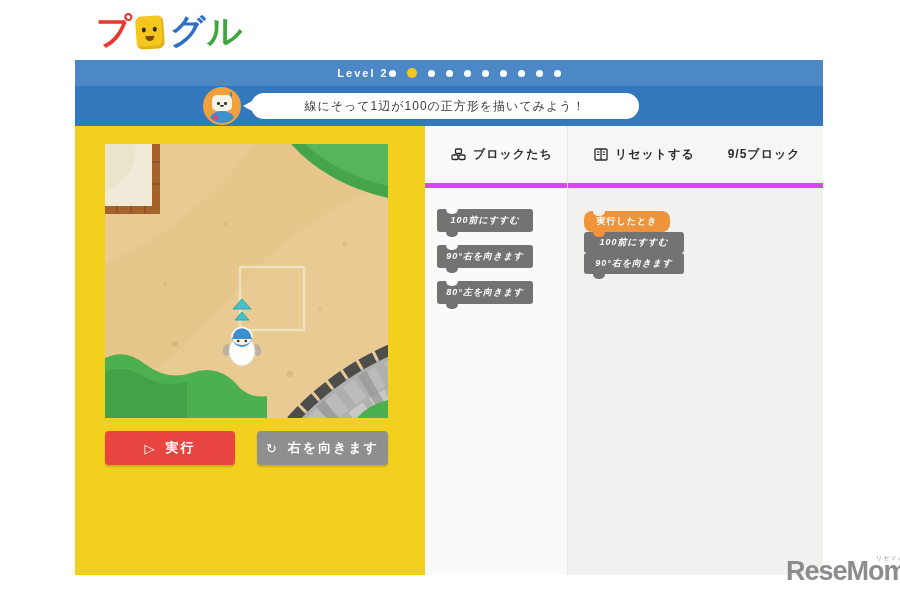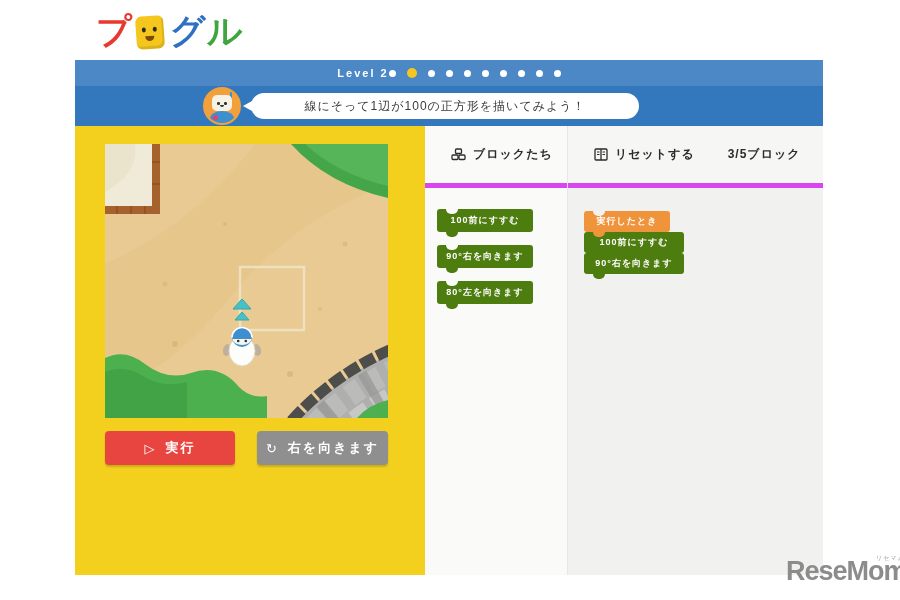--- a/index.html
+++ b/index.html
@@ -61,22 +61,22 @@
     border-bottom:5px solid #d946ef;font-size:12px;font-weight:bold;color:#2b2b2b;letter-spacing:1px;}
   .workspace-panel .panel-header{background:#F6F6F4;}
   .hdr-count{margin-left:26px;font-size:12px;font-weight:bold;color:#2b2b2b;}
   .hicon{flex:none;display:inline-flex;}
 
   
   .palette-blocks{padding:21px 0 0 12px;}
   .ws-blocks{padding:23px 0 0 16px;}
   .block{position:relative;color:#fff;font-weight:bold;font-size:9px;letter-spacing:1px;
     display:flex;align-items:center;justify-content:center;border-radius:3px;cursor:pointer;box-sizing:border-box;}
-  .block.action{background:#4d7c0f;}
-  .block.event{background:#F0943C;}
+  .block.action{background:#737373;font-style:italic;}
+  .block.event{background:#F0943C;border-radius:8px;}
   .block::before{content:'';position:absolute;top:0;left:9px;width:12px;height:5px;
     border-radius:0 0 7px 7px;background:var(--notch);}
   .block::after{content:'';position:absolute;bottom:-5px;left:9px;width:12px;height:5px;
     border-radius:0 0 7px 7px;background:inherit;z-index:1;}
   .palette-blocks .block{width:96px;height:23px;margin-bottom:13px;}
   .ws-blocks .block{height:21px;}
   .ws-blocks .block.event{width:86px;}
   .ws-blocks .block.action{width:100px;}
   .ws-blocks .block + .block::before{display:none;}
 
@@ -231,21 +231,21 @@
           <svg width="14" height="13" viewBox="0 0 14 13">
             <rect x="1" y="1" width="12" height="11" rx="1" fill="none" stroke="#2b2b2b" stroke-width="1.3"></rect>
             <line x1="7" y1="1" x2="7" y2="12" stroke="#2b2b2b" stroke-width="1.3"></line>
             <line x1="3" y1="4" x2="5.5" y2="4" stroke="#2b2b2b" stroke-width="1"></line>
             <line x1="3" y1="6.5" x2="5.5" y2="6.5" stroke="#2b2b2b" stroke-width="1"></line>
             <line x1="8.5" y1="4" x2="11" y2="4" stroke="#2b2b2b" stroke-width="1"></line>
             <line x1="8.5" y1="6.5" x2="11" y2="6.5" stroke="#2b2b2b" stroke-width="1"></line>
           </svg>
         </span>
         <span>リセットする</span>
-        <span class="hdr-count">3/5ブロック</span>
+        <span class="hdr-count">9/5ブロック</span>
       </div>
       <div class="ws-blocks" id="ws-blocks">
           <div class="block event">実行したとき</div>
           <div class="block action">100前にすすむ</div>
           <div class="block action">90°右を向きます</div>
         </div>
     </div>
 
   </div>
 </div>

